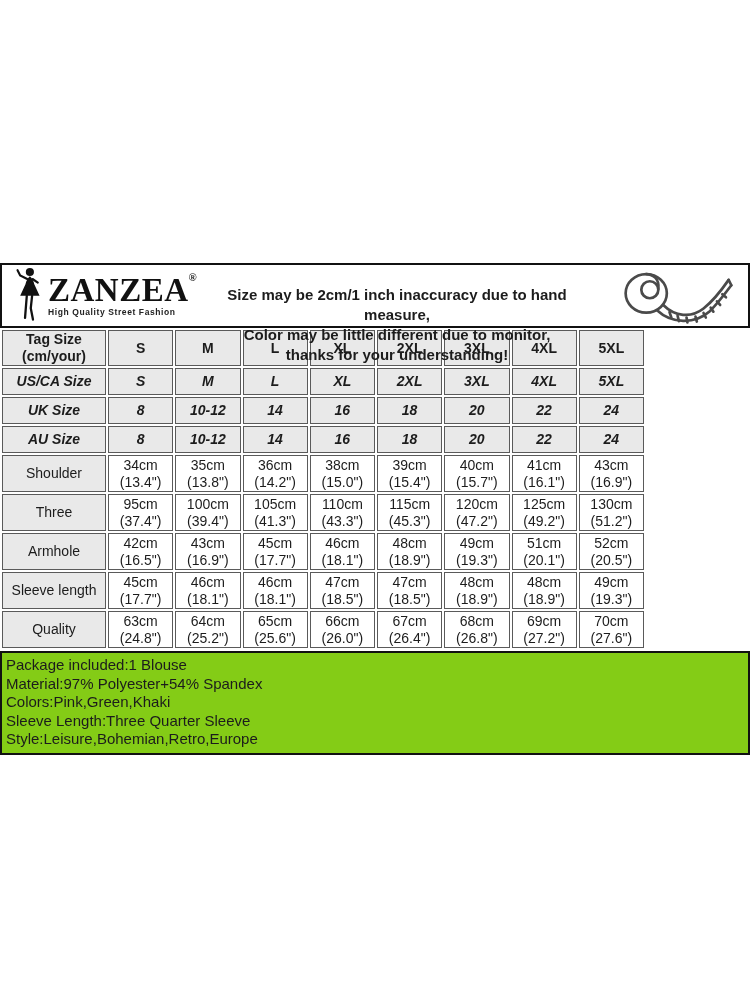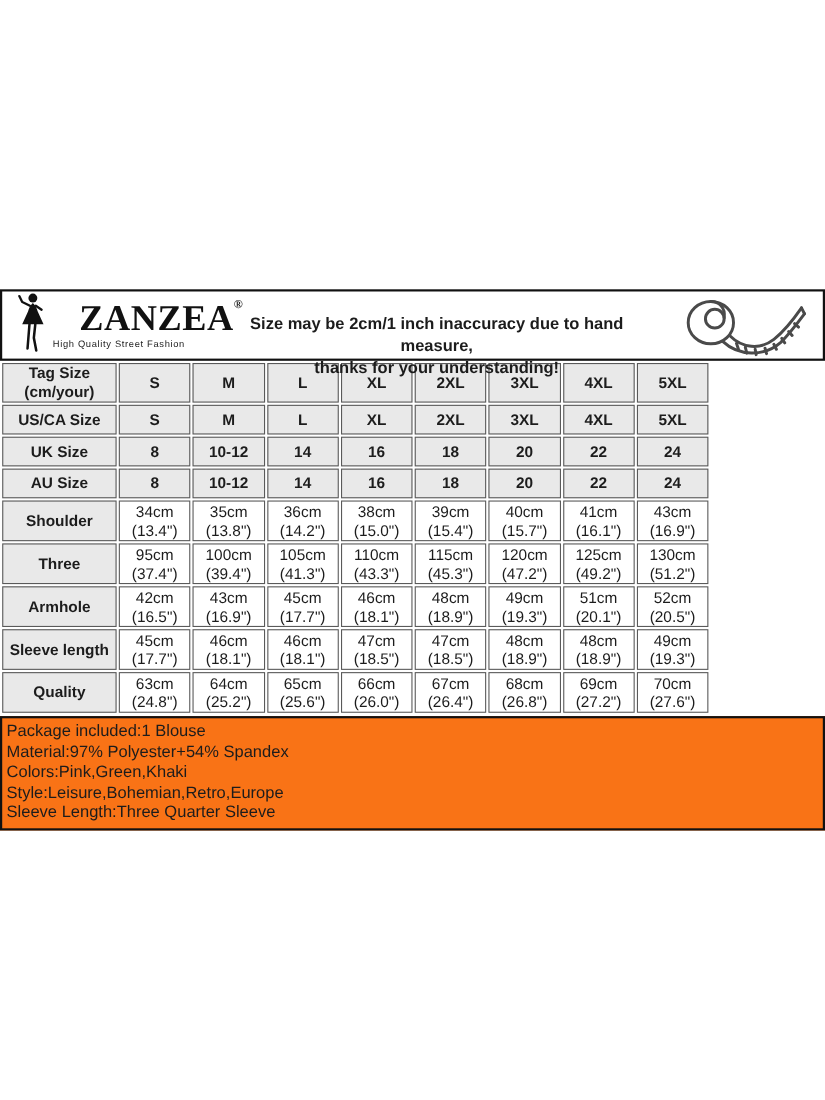--- a/index.html
+++ b/index.html
@@ -28,35 +28,35 @@
     gap: 4px;
   }
   .brand-text { line-height: 1; }
   .brand-name {
     font-family: "Liberation Serif", serif;
     font-weight: bold;
     font-size: 33px;
     letter-spacing: 0.5px;
     color: #111;
     display: inline-block;
-    margin-left: 24px;
   }
   .brand-reg {
     font-size: 11px;
     vertical-align: top;
     position: relative;
     top: -2px;
     font-weight: bold;
   }
   .brand-tagline {
     font-size: 8.5px;
     letter-spacing: 0.6px;
     color: #222;
     margin-top: 1px;
     white-space: nowrap;
+    font-weight: bold;
   }
   .notice {
     flex: 1;
     text-align: center;
     font-weight: bold;
     font-size: 15px;
     line-height: 20px;
     padding-top: 20px;
   }
   .tape-wrap {
@@ -77,30 +77,30 @@
     border: 1px solid #5a5a5a;
     text-align: center;
     vertical-align: middle;
     font-size: 14px;
     line-height: 17px;
     background: #fff;
   }
   .size-table td.shaded { background: #e9e9e9; }
   .size-table td.lbl { font-weight: bold; background: #e9e9e9; }
   tr.tag-row td { height: 36px; font-weight: bold; }
-  tr.size-row td { height: 27px; font-weight: bold; }
+  tr.size-row td { height: 27px; font-weight: bold; font-style: italic; }
   tr.measure-row td { height: 37px; font-weight: normal; }
-  tr.measure-row td.lbl { font-weight: bold; margin-top: 16px; }
+  tr.measure-row td.lbl { font-weight: normal; margin-top: 16px; }
 
   
   .details-box {
     border: 2px solid #111;
     margin-top: 1px;
     padding: 3px 4px 4px 4px;
-    background: #f97316;
+    background: #84cc16;
   }
   .details-box .detail-line {
     font-size: 15px;
     line-height: 18.6px;
   }
 </style>
 </head>
 <body>
 
 <div class="sheet">
@@ -117,20 +117,21 @@
             <path d="M14.5 33 L12.5 58 M20.5 33 L19 47 L21.5 60" stroke="#111" stroke-width="2.6" fill="none" stroke-linecap="round"></path>
           </svg>
         </span>
         <span class="brand-text">
           <span class="brand-name"><span>ZANZEA</span><span class="brand-reg">®</span></span>
           <div class="brand-tagline">High Quality Street Fashion</div>
         </span>
       </div>
       <div class="notice">
         <div>Size may be 2cm/1 inch inaccuracy due to hand measure,</div>
+        <div>Color may be little different due to monitor,</div>
         <div>thanks for your understanding!</div>
       </div>
       <div class="tape-wrap">
         <svg width="120" height="58" viewBox="0 0 134 64">
           <g fill="none" stroke="#4a4a4a" stroke-width="3" stroke-linecap="round" stroke-linejoin="round">
             <ellipse cx="36" cy="29" rx="23" ry="21.5"></ellipse>
             <circle cx="40" cy="25" r="9.5"></circle>
             <path d="M49.5 24 C 51 13 44 7.8 36 7.6"></path>
             <path d="M55 42 C 68 55 86 57 100 46 C 110 38 119 27 128 14"></path>
             <path d="M48 48 C 64 63 90 64 107 49 C 115 41 122 32 131 20"></path>
@@ -449,18 +450,18 @@
               <div>(27.6")</div>
             </td>
           </tr>
         </tbody>
     </table>
 
     <div class="details-box" id="details-box">
         <div class="detail-line">Package included:1 Blouse</div>
         <div class="detail-line">Material:97% Polyester+54% Spandex</div>
         <div class="detail-line">Colors:Pink,Green,Khaki</div>
+        <div class="detail-line">Sleeve Length:Three Quarter Sleeve</div>
         <div class="detail-line">Style:Leisure,Bohemian,Retro,Europe</div>
-        <div class="detail-line">Sleeve Length:Three Quarter Sleeve</div>
       </div>
 
   </div>
 </div>
 
 </body></html>

